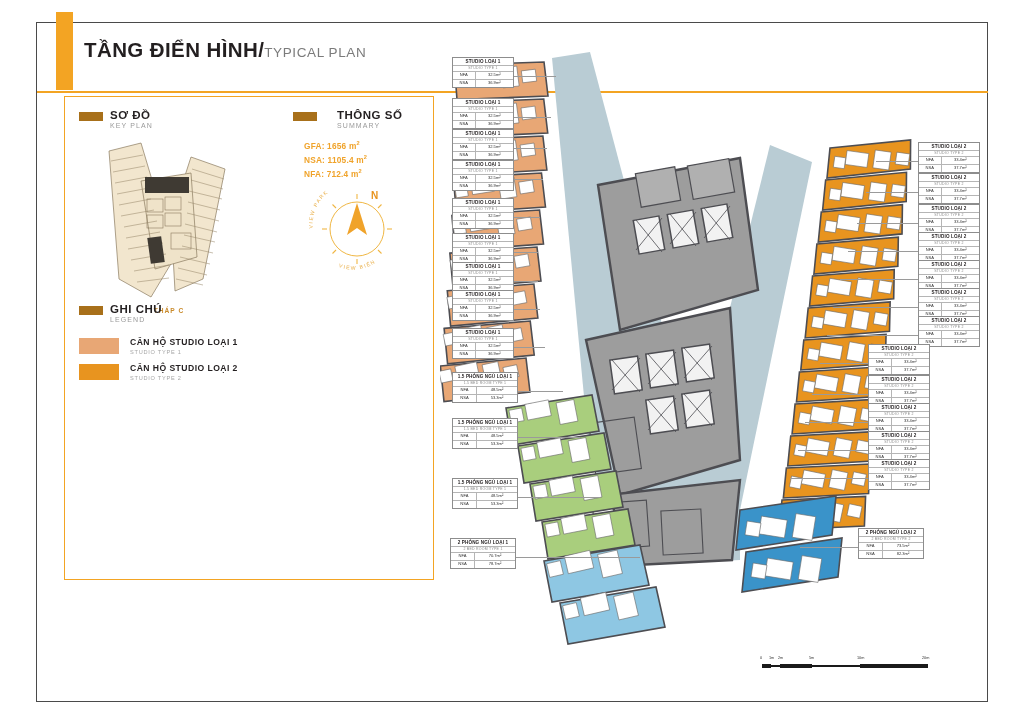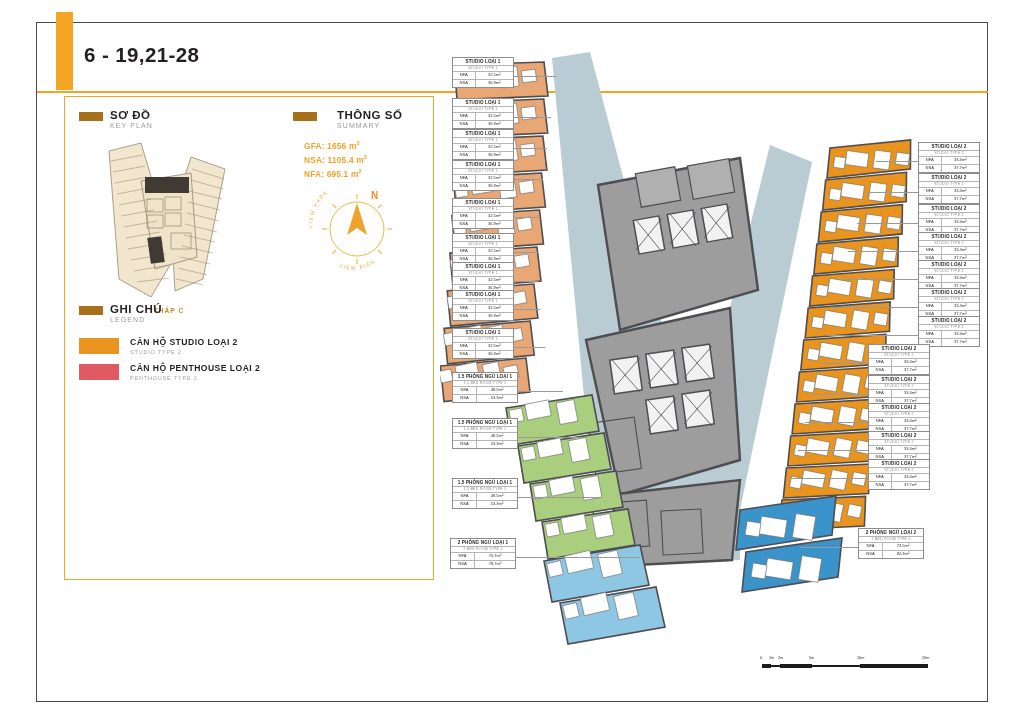--- a/index.html
+++ b/index.html
@@ -114,21 +114,23 @@
 </style>
 </head>
 <body>
 
 <div id="sheet">
 
   <div class="frame"></div>
 
   <div class="title-tab"></div>
   <div class="title-block">
-    <div class="title-range">6 - 19,21-28</div>
+    <div class="title-main">
+      <span>TẦNG ĐIỂN HÌNH</span><span class="slash">/</span><span class="title-sub">TYPICAL PLAN</span>
+    </div>
   </div>
   <div class="title-rule"></div>
 
   <div class="panel">
 
     <div class="sec-head" id="keyplan-head">
       <div class="sec-swatch"></div>
       <div>
         <div class="sec-vn">SƠ ĐỒ</div>
         <div class="sec-en">KEY PLAN</div>
@@ -192,21 +194,21 @@
       <div class="sec-swatch"></div>
       <div>
         <div class="sec-vn">THÔNG SỐ</div>
         <div class="sec-en">SUMMARY</div>
       </div>
     </div>
 
     <div class="summary-vals">
       <div><span>GFA: 1656 m</span><sup>2</sup></div>
       <div><span>NSA: 1105.4 m</span><sup>2</sup></div>
-      <div><span>NFA: 695.1 m</span><sup>2</sup></div>
+      <div><span>NFA: 712.4 m</span><sup>2</sup></div>
     </div>
 
     <div class="compass">
       <svg viewBox="0 0 108 98" width="108" height="98">
         <defs>
           <path id="arcTop" d="M16 70 A40 40 0 0 1 76 20" fill="none"></path>
           <path id="arcBot" d="M30 90 A40 40 0 0 0 92 58" fill="none"></path>
         </defs>
         <circle cx="56" cy="56" r="27" fill="none" stroke="#f0b744" stroke-width="1"></circle>
         <g stroke="#f0b744" stroke-width="1.1" fill="none">
@@ -233,31 +235,31 @@
     <div class="sec-head" id="legend-head">
       <div class="sec-swatch"></div>
       <div>
         <div class="sec-vn">GHI CHÚ</div>
         <div class="sec-en">LEGEND</div>
       </div>
     </div>
 
     <div class="legend-list" id="legend-list">
         <div class="legend-row">
+          <div class="legend-chip" style="background:#e8a775"></div>
+          <div class="legend-txt">
+            <div class="legend-vn">CĂN HỘ STUDIO LOẠI 1</div>
+            <div class="legend-en">STUDIO TYPE 1</div>
+          </div>
+        </div>
+        <div class="legend-row">
           <div class="legend-chip" style="background:#e8941f"></div>
           <div class="legend-txt">
             <div class="legend-vn">CĂN HỘ STUDIO LOẠI 2</div>
             <div class="legend-en">STUDIO TYPE 2</div>
-          </div>
-        </div>
-        <div class="legend-row">
-          <div class="legend-chip" style="background:#e05a63"></div>
-          <div class="legend-txt">
-            <div class="legend-vn">CĂN HỘ PENTHOUSE LOẠI 2</div>
-            <div class="legend-en">PENTHOUSE TYPE 2</div>
           </div>
         </div>
       </div>
   </div>
 
   <svg id="plan" width="560" height="620" viewBox="0 0 560 620" style="position:absolute;left:440px;top:40px;z-index:2;">
 
     <g>
       <path d="M112 18 L150 12 L258 420 L252 500 L200 520 L150 420 Z" fill="#b9ccd4"></path>
       <path d="M330 105 L372 122 L300 470 L258 500 L250 430 Z" fill="#b9ccd4"></path>

